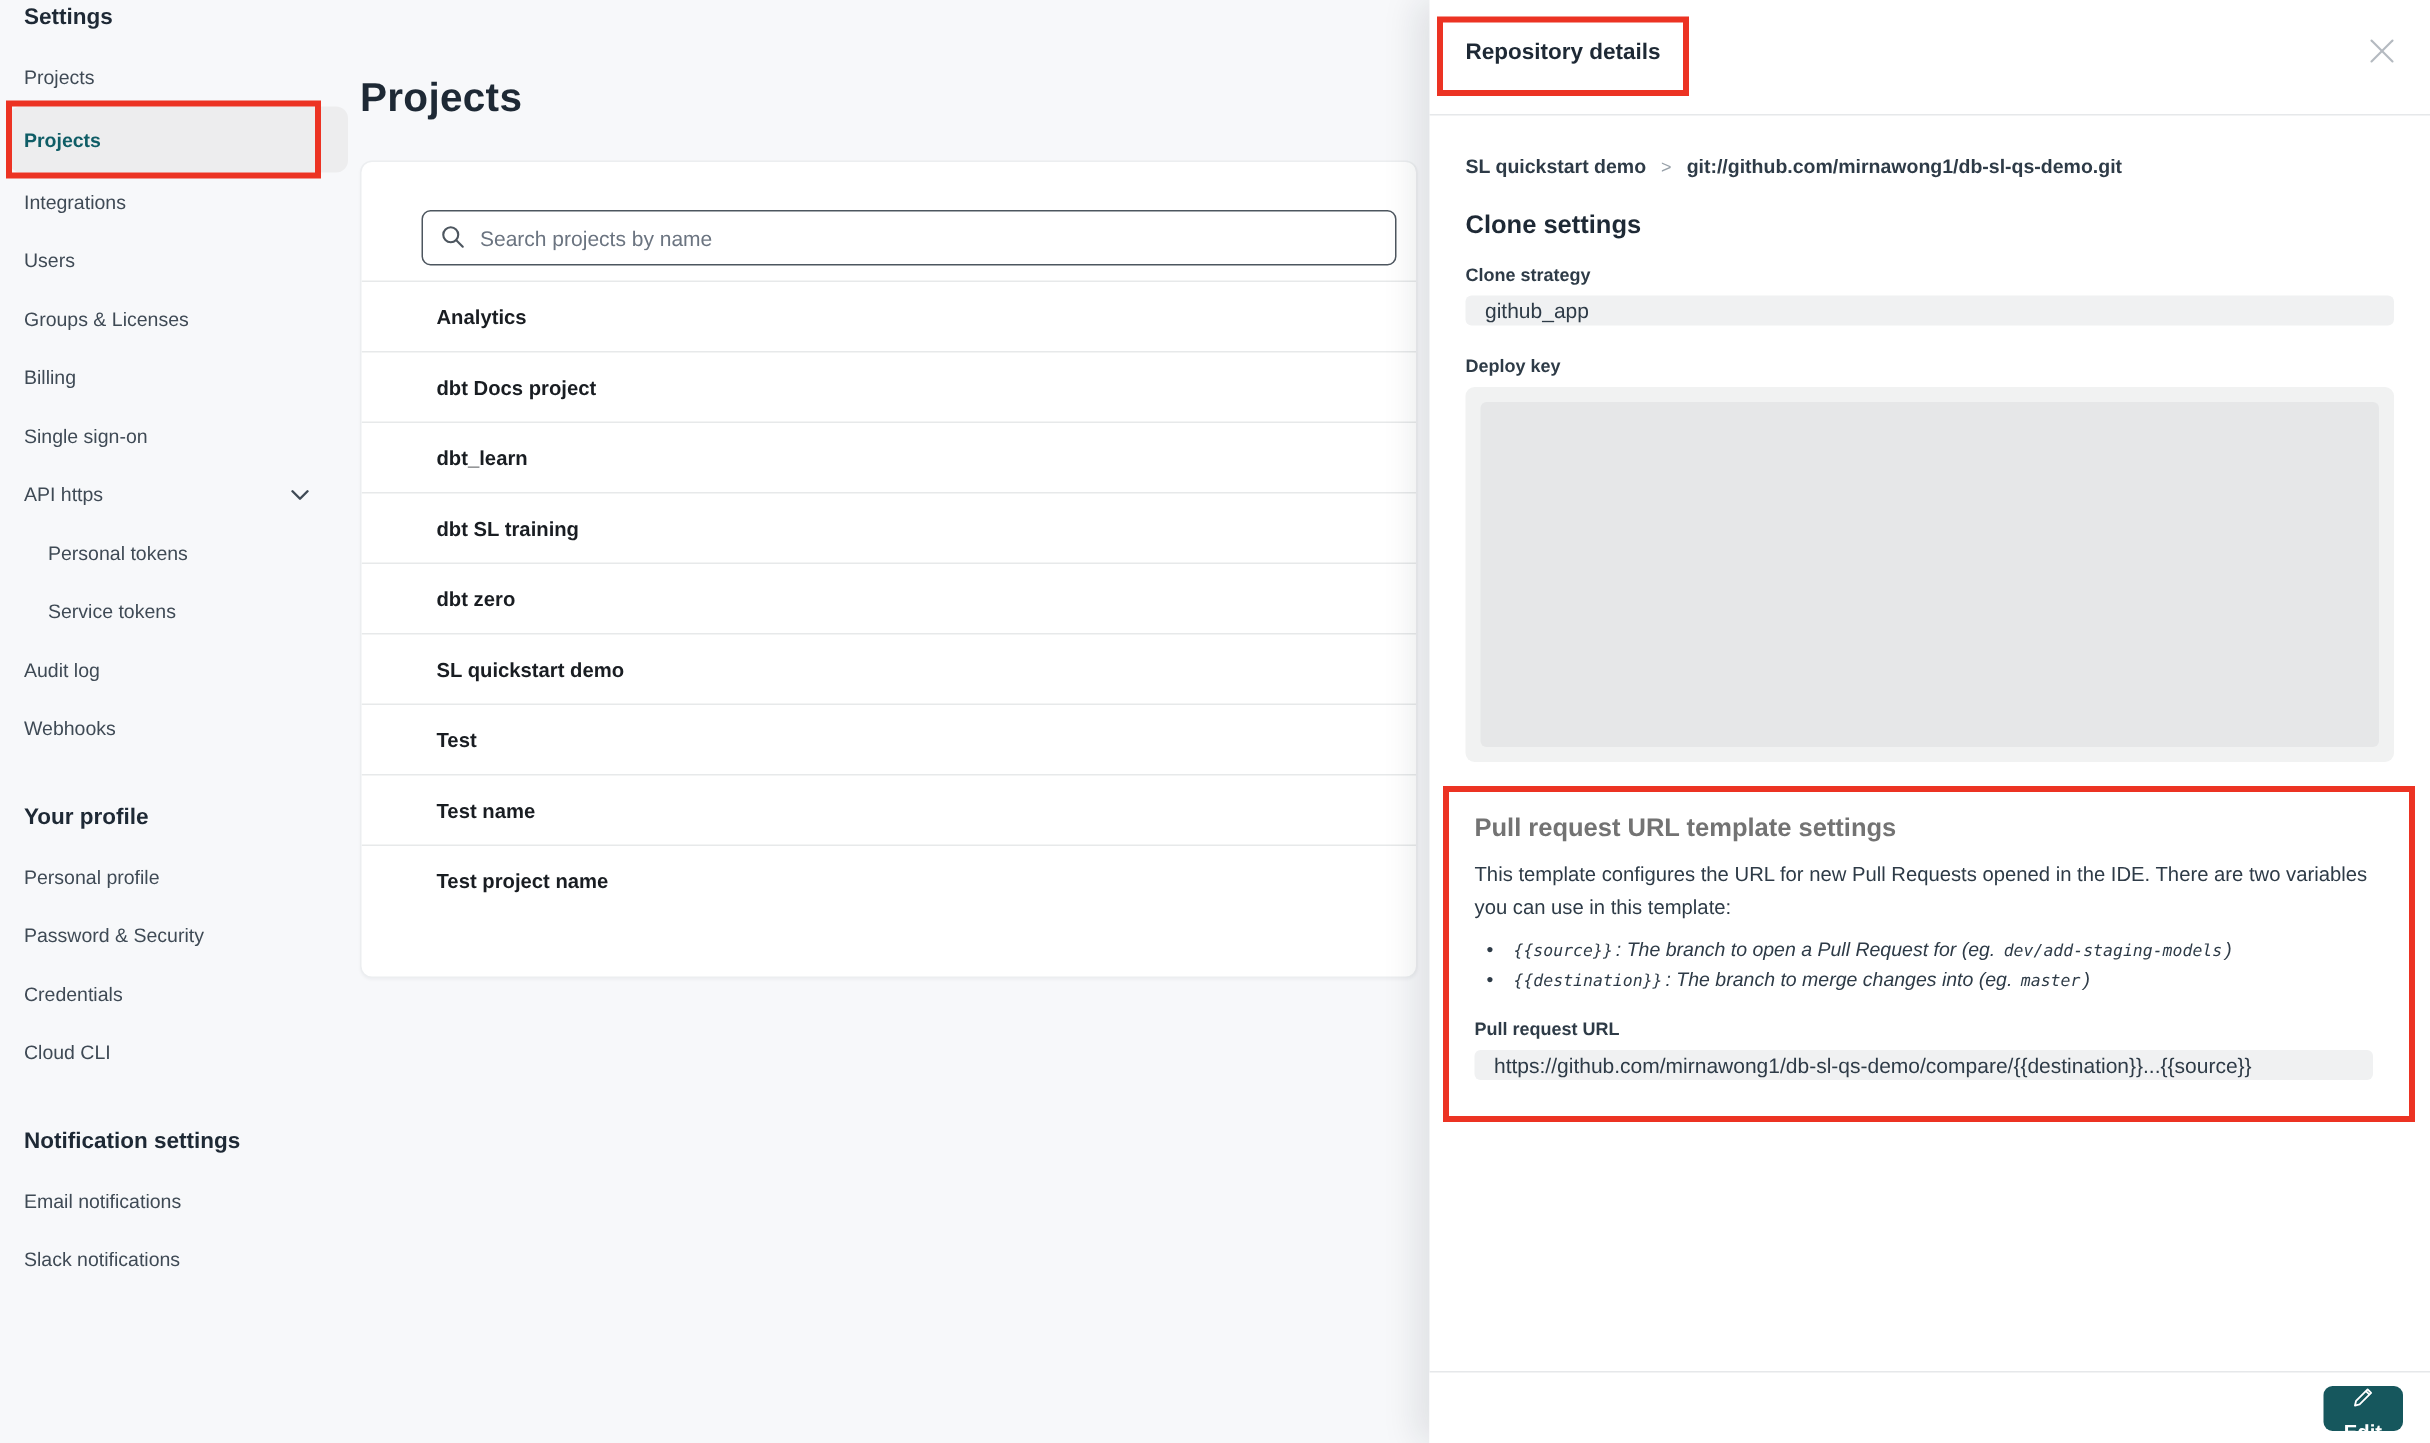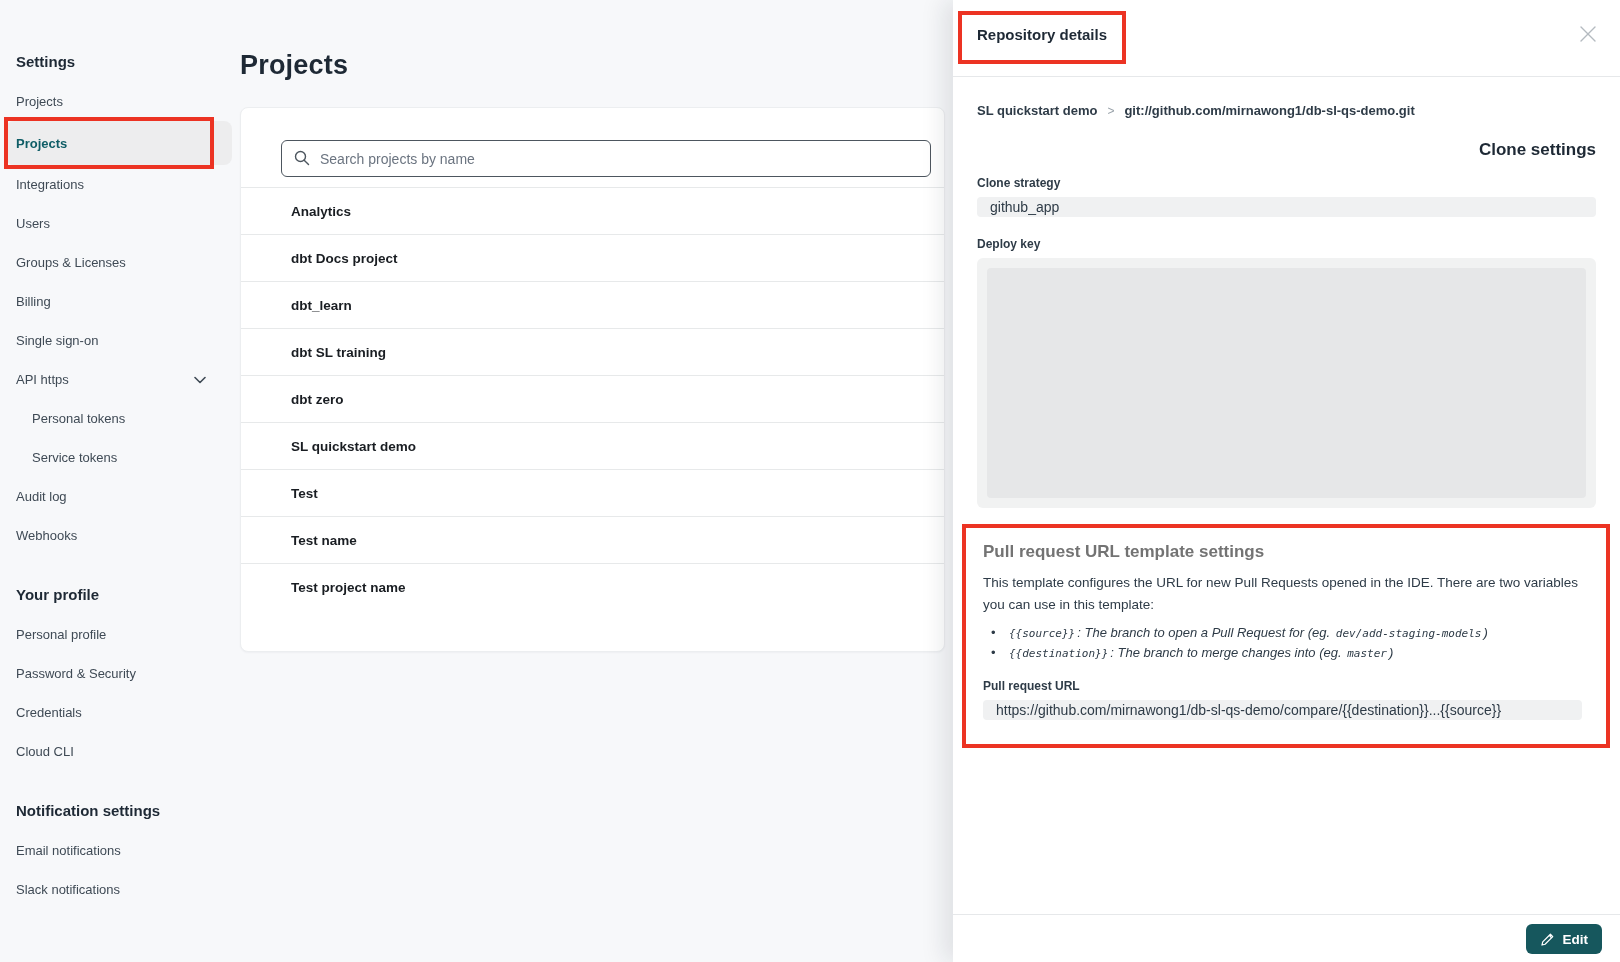--- a/index.html
+++ b/index.html
@@ -1,21 +1,21 @@
 <!DOCTYPE html>
 <html><head>
 <meta charset="utf-8">
 <style>
   * { margin:0; padding:0; box-sizing:border-box; }
   html,body { width:1620px; height:962px; }
   body { font-family:"Liberation Sans", sans-serif; background:#f7f8fa; overflow:hidden; }
   .stage { position:relative; width:1620px; height:962px; background:#f7f8fa; }
 
   
-  .sidebar { position:absolute; left:0; top:0; width:240px; height:702px; padding-top:50px; }
+  .sidebar { position:absolute; left:0; top:0; width:240px; height:702px; }
   .side-heading { font-size:15px; font-weight:bold; color:#1e2935; padding-left:16px; height:24px; line-height:24px; }
   .side-list { list-style:none; margin-top:8px; }
   .side-item { height:39px; display:flex; align-items:center; padding-left:16px; font-size:13px;
                color:#3f4a55; cursor:pointer; position:relative; }
   .side-item.indent { padding-left:32px; }
   .side-item .chev { margin-left:auto; margin-right:34px; display:flex; align-items:center; }
   .side-item.active { height:44px; margin:0 8px 0 6px; padding-left:10px; background:#ededee;
                       border-radius:8px; color:#0f5d66; font-weight:bold; }
   .red-box-side { position:absolute; left:-2px; right:18px; top:-4px; bottom:-4px;
                   border:4px solid #ec3323; pointer-events:none; }
@@ -42,21 +42,21 @@
   .panel-header { position:relative; height:77px; border-bottom:1px solid #e6e8ea; }
   .title-red-box { display:inline-block; border:4px solid #ec3323; margin:11px 0 0 5px; padding:11px 15px 16px; }
   .panel-title { font-size:15px; font-weight:bold; color:#1e2935; }
   .close-btn { position:absolute; top:24px; right:22px; width:20px; height:20px; cursor:pointer;
                display:flex; align-items:center; justify-content:center; background:none; border:none; }
   .panel-body { padding:26px 24px 0 24px; }
   .crumbs { display:flex; align-items:center; gap:10px; margin-bottom:22px; }
   .crumb { font-size:13px; font-weight:bold; color:#2e3b47; }
   .crumb.link { cursor:pointer; }
   .crumb-sep { font-size:12px; color:#98a1a9; }
-  .section-heading { font-size:17px; font-weight:bold; color:#1e2935; margin-bottom:16px;text-align:right; }
+  .section-heading { font-size:17px; font-weight:bold; color:#1e2935; margin-bottom:16px; }
   .field-label { font-size:12px; font-weight:bold; color:#2e3b47; margin-bottom:7px; }
   .field { height:20px; background:#f0f1f2; border-radius:4px; display:flex; align-items:center;
            padding-left:13px; font-size:14px; color:#2e3b47; margin-bottom:20px; }
   .deploy-box { height:250px; background:#f1f2f2; border-radius:6px; padding:10px; }
   .deploy-inner { width:100%; height:100%; background:#e6e7e8; border-radius:4px; }
 
   .pr-section { position:relative; margin:16px -14px 0 -15px; border:4px solid #ec3323;
                 padding:10px 24px 24px 17px; }
   .pr-heading { font-size:17px; font-weight:bold; color:#737373; margin:4px 0 10px; }
   .pr-desc { font-size:13.5px; line-height:1.6; color:#2e3b47; margin-bottom:8px; }
@@ -65,21 +65,21 @@
   .blt { display:inline-block; width:16px; color:#2e3b47; }
   .it { font-style:italic; }
   .mono-it { font-family:"DejaVu Sans Mono", monospace; font-style:italic; font-size:11px; margin:0 2px; }
   .pr-section .field { margin-bottom:0; }
 
   .panel-footer { position:absolute; left:0; right:0; bottom:0; height:48px; background:#fff;
                   border-top:1px solid #e6e8ea; }
   .edit-btn { position:absolute; right:18px; top:9px; height:30px; background:#16575d; color:#fff;
               border:none; border-radius:6px; font-size:13.5px; font-weight:bold;
               font-family:"Liberation Sans", sans-serif; display:flex; align-items:center; gap:8px;
-              padding:0 14px; cursor:pointer; }
+              padding:0 14px; cursor:pointer;flex-direction:column; }
 </style>
 </head>
 <body>
 
 <div class="stage">
 
   <nav class="sidebar">
     <div class="side-heading">Settings</div>
     <ul class="side-list">
       <li class="side-item">

